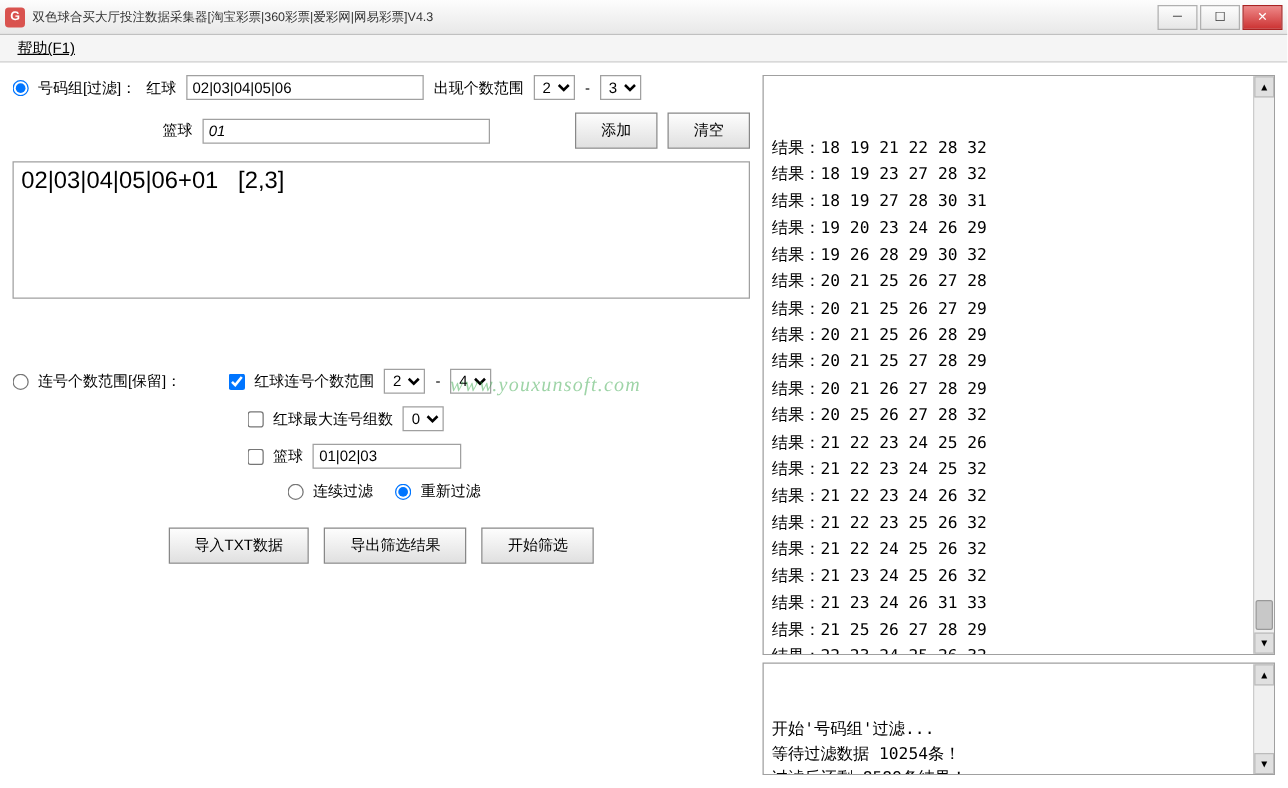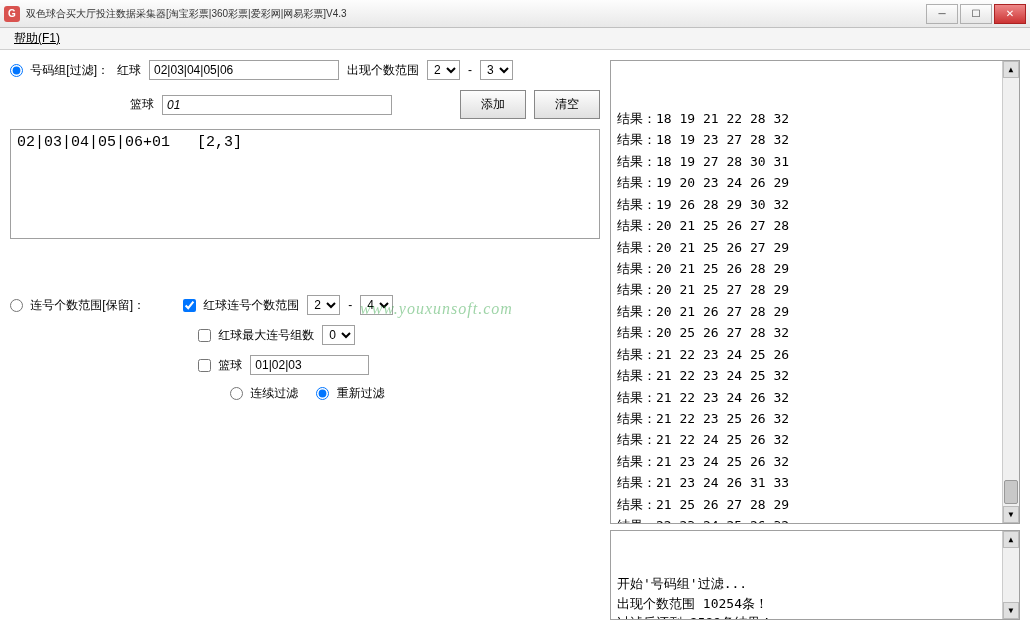--- a/index.html
+++ b/index.html
@@ -94,22 +94,22 @@
       padding: 2px 20px;
       height: 29px;
       font-size: 12px;
       font-family: inherit;
       cursor: pointer;
     }
     .textarea-box {
       border: 1px solid #a0a0a0;
       background: #fff;
       padding: 4px 6px;
-      font-family: Liberation Mono, monospace;
-      font-size: 15px;
+      font-family: Liberation Sans, sans-serif;
+      font-size: 19px;
       overflow: auto;
       white-space: pre;
     }
     .filter-list { height: 110px; margin-bottom: 20px; }
     .results-box {
       flex: 1;
       position: relative;
       line-height: 1.65;
       font-family: SimSun, monospace;
       font-size: 13px;
@@ -224,34 +224,39 @@
         <label>
           <input type="radio" name="fmode" style="">
           <span>连续过滤</span>
         </label>
         <label style="margin-left:10px;">
           <input type="radio" name="fmode" checked="" style="">
           <span>重新过滤</span>
         </label>
       </div>
 
+      <div class="row btn-row">
+        <button>导入TXT数据</button>
+        <button>导出筛选结果</button>
+        <button>开始筛选</button>
+      </div>
     </div>
   </div>
 
   <div class="right-panel">
     <div class="textarea-box results-box">
       <div id="results-content" style="padding-right:18px;"><div class="result-line">结果：18 19 21 22 28 32</div><div class="result-line">结果：18 19 23 27 28 32</div><div class="result-line">结果：18 19 27 28 30 31</div><div class="result-line">结果：19 20 23 24 26 29</div><div class="result-line">结果：19 26 28 29 30 32</div><div class="result-line">结果：20 21 25 26 27 28</div><div class="result-line">结果：20 21 25 26 27 29</div><div class="result-line">结果：20 21 25 26 28 29</div><div class="result-line">结果：20 21 25 27 28 29</div><div class="result-line">结果：20 21 26 27 28 29</div><div class="result-line">结果：20 25 26 27 28 32</div><div class="result-line">结果：21 22 23 24 25 26</div><div class="result-line">结果：21 22 23 24 25 32</div><div class="result-line">结果：21 22 23 24 26 32</div><div class="result-line">结果：21 22 23 25 26 32</div><div class="result-line">结果：21 22 24 25 26 32</div><div class="result-line">结果：21 23 24 25 26 32</div><div class="result-line">结果：21 23 24 26 31 33</div><div class="result-line">结果：21 25 26 27 28 29</div><div class="result-line">结果：22 23 24 25 26 32</div></div>
       <div class="results-scroll">
         <div class="scroll-arrow">▲</div>
         <div class="scroll-track"><div class="scroll-thumb"></div></div>
         <div class="scroll-arrow">▼</div>
       </div>
     </div>
     <div class="textarea-box log-box">
-      <div id="log-content" style="padding-right:18px;"><div>开始'号码组'过滤...</div><div>出现个数范围 10254条！</div><div>过滤后还剩 8589条结果！</div></div>
+      <div id="log-content" style="padding-right:18px;"><div>开始'号码组'过滤...</div><div>等待过滤数据 10254条！</div><div>过滤后还剩 8589条结果！</div></div>
       <div class="results-scroll">
         <div class="scroll-arrow">▲</div>
         <div class="scroll-track"></div>
         <div class="scroll-arrow">▼</div>
       </div>
     </div>
   </div>
 </div>
 
 </body></html>

